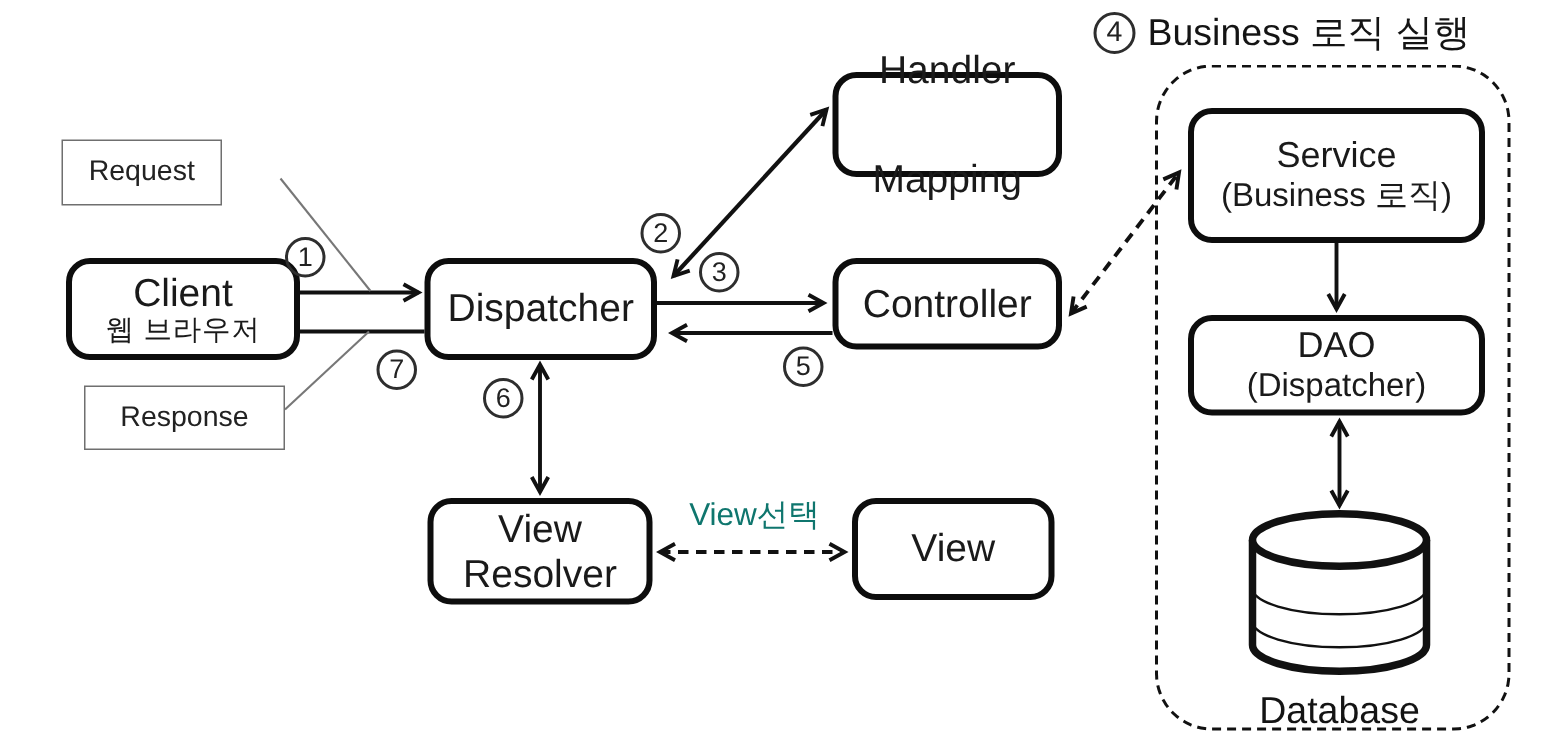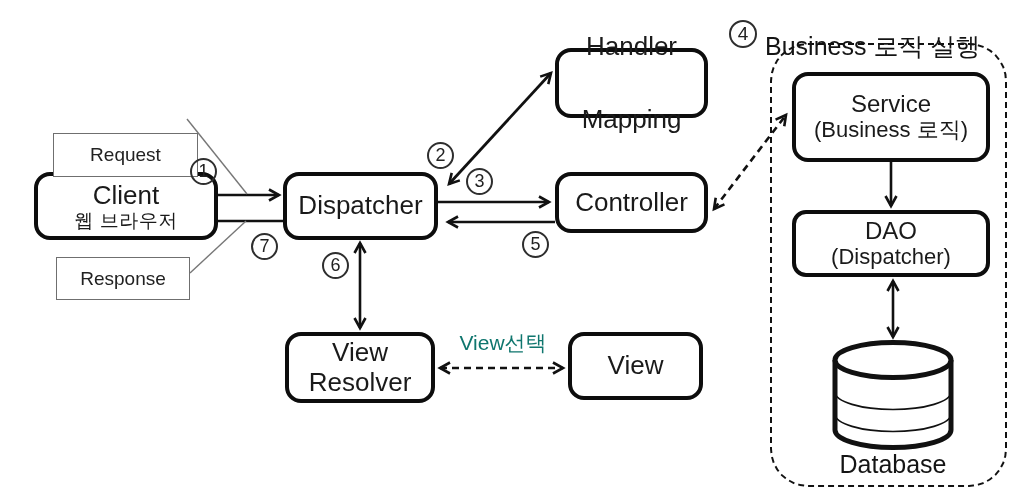--- a/index.html
+++ b/index.html
@@ -32,27 +32,27 @@
     display:flex;align-items:center;justify-content:center;
     font-size:18px;color:#222;z-index:4;box-sizing:border-box;background:transparent;
   }
   .diagram-title{
     position:absolute;left:729px;top:5px;display:flex;align-items:center;gap:8px;z-index:4;
   }
   .diagram-title .circ{
     width:28px;height:28px;border:2px solid #2e2e2e;border-radius:50%;
     display:flex;align-items:center;justify-content:center;font-size:19px;color:#222;box-sizing:border-box;
   }
-  .diagram-title .txt{font-size:25px;color:#141414;margin-top:25px;}
+  .diagram-title .txt{font-size:25px;color:#141414;}
   .edge-label{
     position:absolute;left:448px;top:329px;width:110px;text-align:center;
     font-size:21px;color:#0f766e;z-index:4;
   }
   .db-label{
-    position:absolute;left:810px;top:450px;width:166px;text-align:center;
+    position:absolute;left:810px;top:460px;width:166px;text-align:center;
     font-size:25px;color:#141414;z-index:3;
   }
 </style>
 </head>
 <body>
 
 <div class="stage">
 
   <div class="dashed-group"></div>
 
@@ -92,21 +92,21 @@
       <path d="M835,414 A58,17.5 0 0 0 951,414" fill="none" stroke="#111" stroke-width="1.6"></path>
       <ellipse cx="893" cy="360" rx="58" ry="17.5" fill="#fff" stroke="#111" stroke-width="5"></ellipse>
     </g>
   </svg>
 
   <div class="diagram-title">
     <span class="circ">4</span>
     <span class="txt">Business 로직 실행</span>
   </div>
 
-  <div class="node small-sub" style="left:34px;top:172px;width:184px;height:68px;">
+  <div class="node small-sub" style="left:44px;top:172px;width:156px;height:68px;">
     <span class="t1">Client</span>
     <span class="t2">웹 브라우저</span>
   </div>
 
   <div class="node" style="left:283px;top:172px;width:155px;height:68px;">
     <span class="t1">Dispatcher</span>
   </div>
 
   <div class="node" style="left:555px;top:48px;width:153px;height:70px;gap:44px;">
     <span class="t1">Handler</span>
@@ -124,26 +124,26 @@
 
   <div class="node" style="left:568px;top:332px;width:135px;height:68px;">
     <span class="t1">View</span>
   </div>
 
   <div class="node rightcol" style="left:792px;top:72px;width:198px;height:90px;">
     <span class="t1">Service</span>
     <span class="t2">(Business 로직)</span>
   </div>
 
-  <div class="node rightcol" style="left:792px;top:210px;width:198px;height:67px;border-radius:14px;">
+  <div class="node rightcol" style="left:792px;top:210px;width:198px;height:67px;">
     <span class="t1">DAO</span>
     <span class="t2">(Dispatcher)</span>
   </div>
 
-  <div class="callout" style="left:53px;top:93px;width:145px;height:44px;margin-top:40px;">
+  <div class="callout" style="left:41px;top:93px;width:107px;height:44px;">
     <span>Request</span>
   </div>
   <div class="callout" style="left:56px;top:257px;width:134px;height:43px;">
     <span>Response</span>
   </div>
 
   <div class="edge-label">
     <span>View선택</span>
   </div>
 

